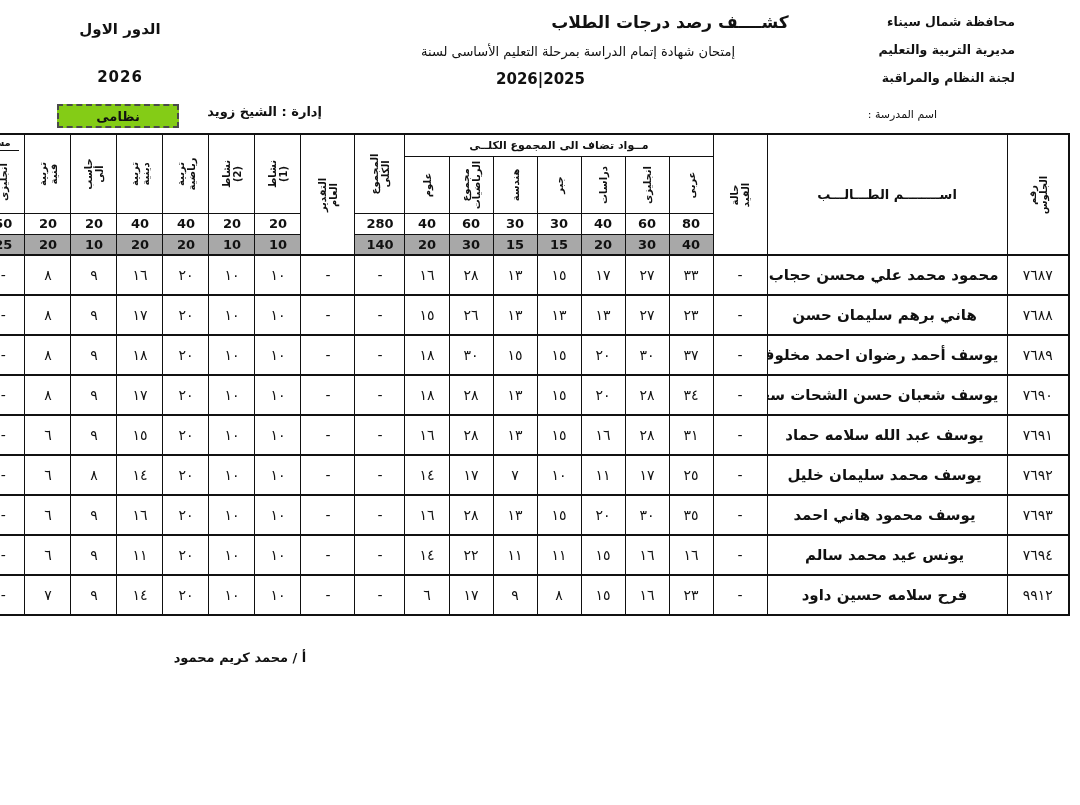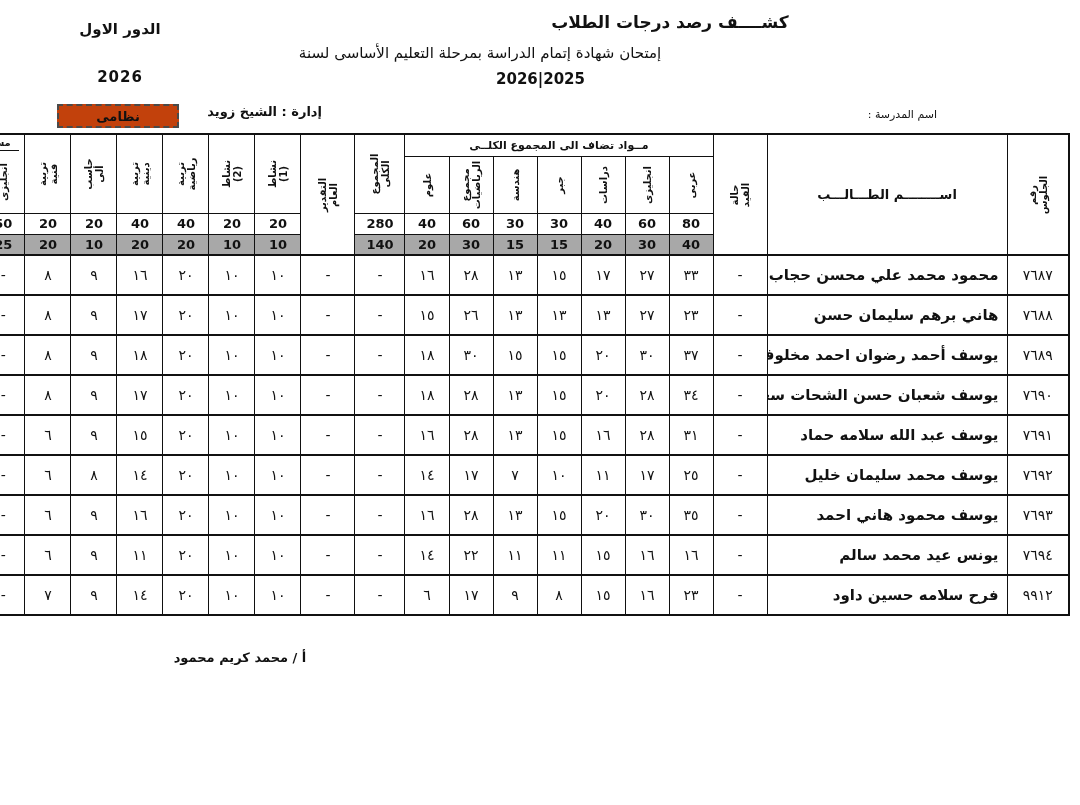--- a/index.html
+++ b/index.html
@@ -6,30 +6,30 @@
   .page {
     position:relative; width:1080px; height:805px; background:#ffffff;
     overflow:hidden; font-family:"DejaVu Sans", sans-serif; color:#111;
     direction:rtl;
   }
   .abs { position:absolute; }
 
   
   .gov { right:65px; top:8px; text-align:right; font-weight:bold; font-size:12.5px; line-height:28px; }
   .title-main { left:455px; top:12px; width:430px; text-align:center; font-weight:bold; font-size:17px; }
-  .title-sub  { left:225px; top:44px; width:510px; text-align:center; font-size:15px; }
+  .title-sub  { left:225px; top:44px; width:510px; text-align:right; font-size:13px; }
   .title-year { left:375px; top:70px; width:210px; font-weight:bold; font-size:15px; }
   .round { left:40px; top:20px; width:160px; text-align:center; font-weight:bold; font-size:15px; }
   .year2 { left:60px; top:68px; width:120px; text-align:center; font-weight:bold; font-size:15px; letter-spacing:1px; }
 
   .school-label { right:143px; top:108px; font-size:11px; }
   .school-name  { right:225px; top:102px; font-size:15px; font-weight:bold; }
   .admin        { right:758px; top:104px; font-size:13px; font-weight:bold; }
   .badge {
-    left:57px; top:104px; width:118px; height:20px; background:#c2410c;
+    left:57px; top:104px; width:118px; height:20px; background:#84cc16;
     border:2px dashed #4a4a4a; display:flex; align-items:center; justify-content:center;
     font-weight:bold; font-size:13px;
   }
 
   
   table.sheet {
     position:absolute; top:133px; right:10px; width:1088px;
     border-collapse:collapse; table-layout:fixed; direction:rtl;
     border:2px solid #111;
   }
@@ -51,37 +51,42 @@
     position:absolute; top:0; left:0; right:5px; height:15px;
     border-bottom:1.5px solid #111; font-size:10px; line-height:15px; text-align:center;
   }
   .eng-v { top:60%; }
 
   .sheet tr.maxrow td, .sheet tr.minrow td { font-weight:bold; font-size:13px; }
   .sheet tr.minrow td { background:#a8a8a8; }
 
   .sheet tbody td { font-size:14px; border-top-width:2px; border-bottom-width:2px; overflow:hidden; }
   .sheet tbody td.col-name {
-    text-align:right; font-weight:bold; font-size:15px;
+    font-weight:bold; font-size:15px;
     padding-right:8px; padding-left:3px; white-space:nowrap;
   }
   .sheet tbody td.col-seat { font-size:14px; letter-spacing:1px; }
 
   .col-status { border-left-width:2px; }
   .col-total  { border-left-width:2px; border-right-width:2px; }
   .col-grade  { border-left-width:2px; border-right-width:2px; }
 
   .sign1 { left:95px; top:620px; width:300px; text-align:center; font-weight:bold; font-size:12.5px; }
   .sign2 { left:95px; top:650px; width:290px; text-align:center; font-weight:bold; font-size:13px; }
 </style>
 </head>
 <body>
 
 <div class="page">
 
+  <div class="abs gov">
+    <div>محافظة شمال سيناء</div>
+    <div>مديرية التربية والتعليم</div>
+    <div>لجنة النظام والمراقبة</div>
+  </div>
 
   <div class="abs title-main">كشــــف رصد درجات الطلاب</div>
   <div class="abs title-sub">إمتحان شهادة إتمام الدراسة بمرحلة التعليم الأساسى لسنة</div>
   <div class="abs title-year"><span dir="ltr">2026|2025</span></div>
 
   <div class="abs round">الدور الاول</div>
   <div class="abs year2">2026</div>
 
   <div class="abs school-label">اسم المدرسة :</div>
   <div class="abs admin">إدارة : الشيخ زويد</div>

